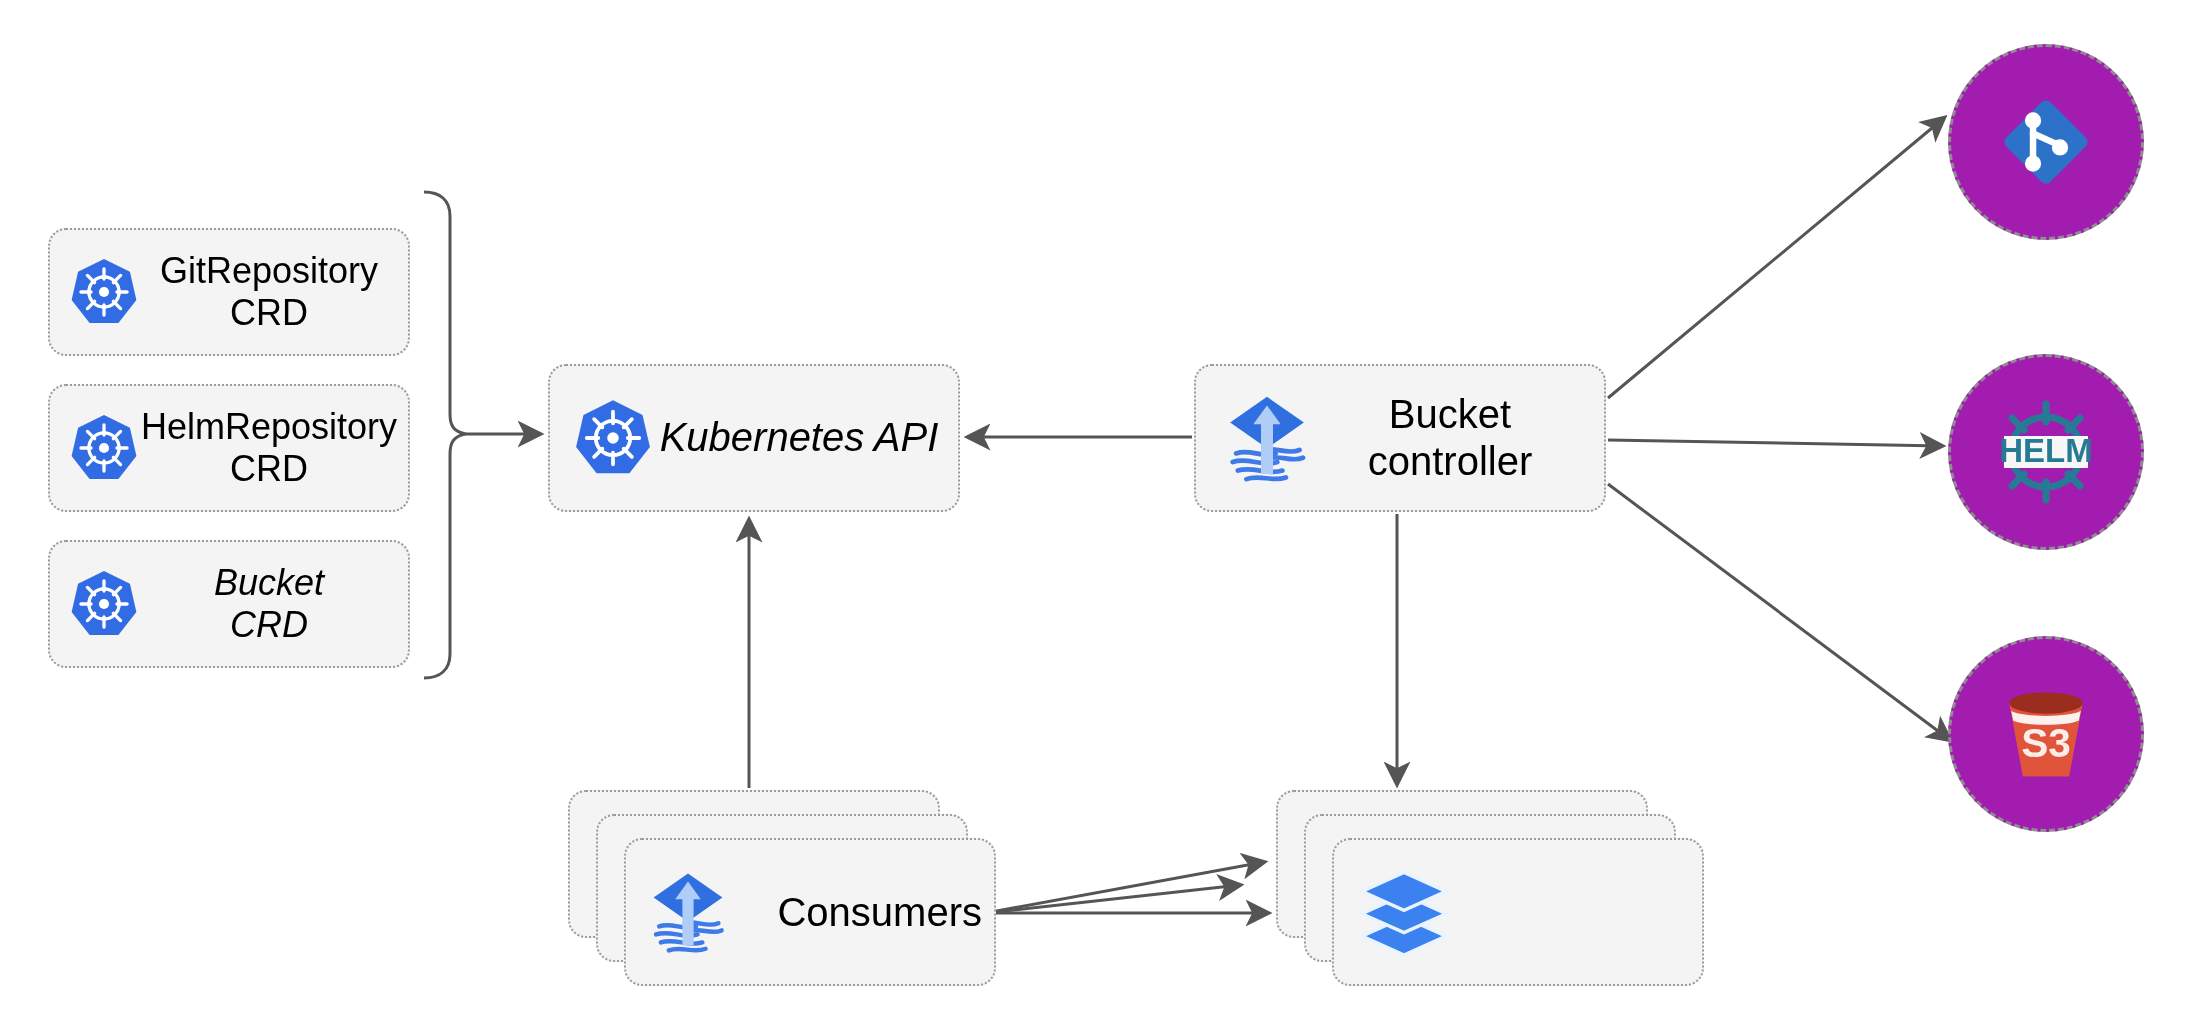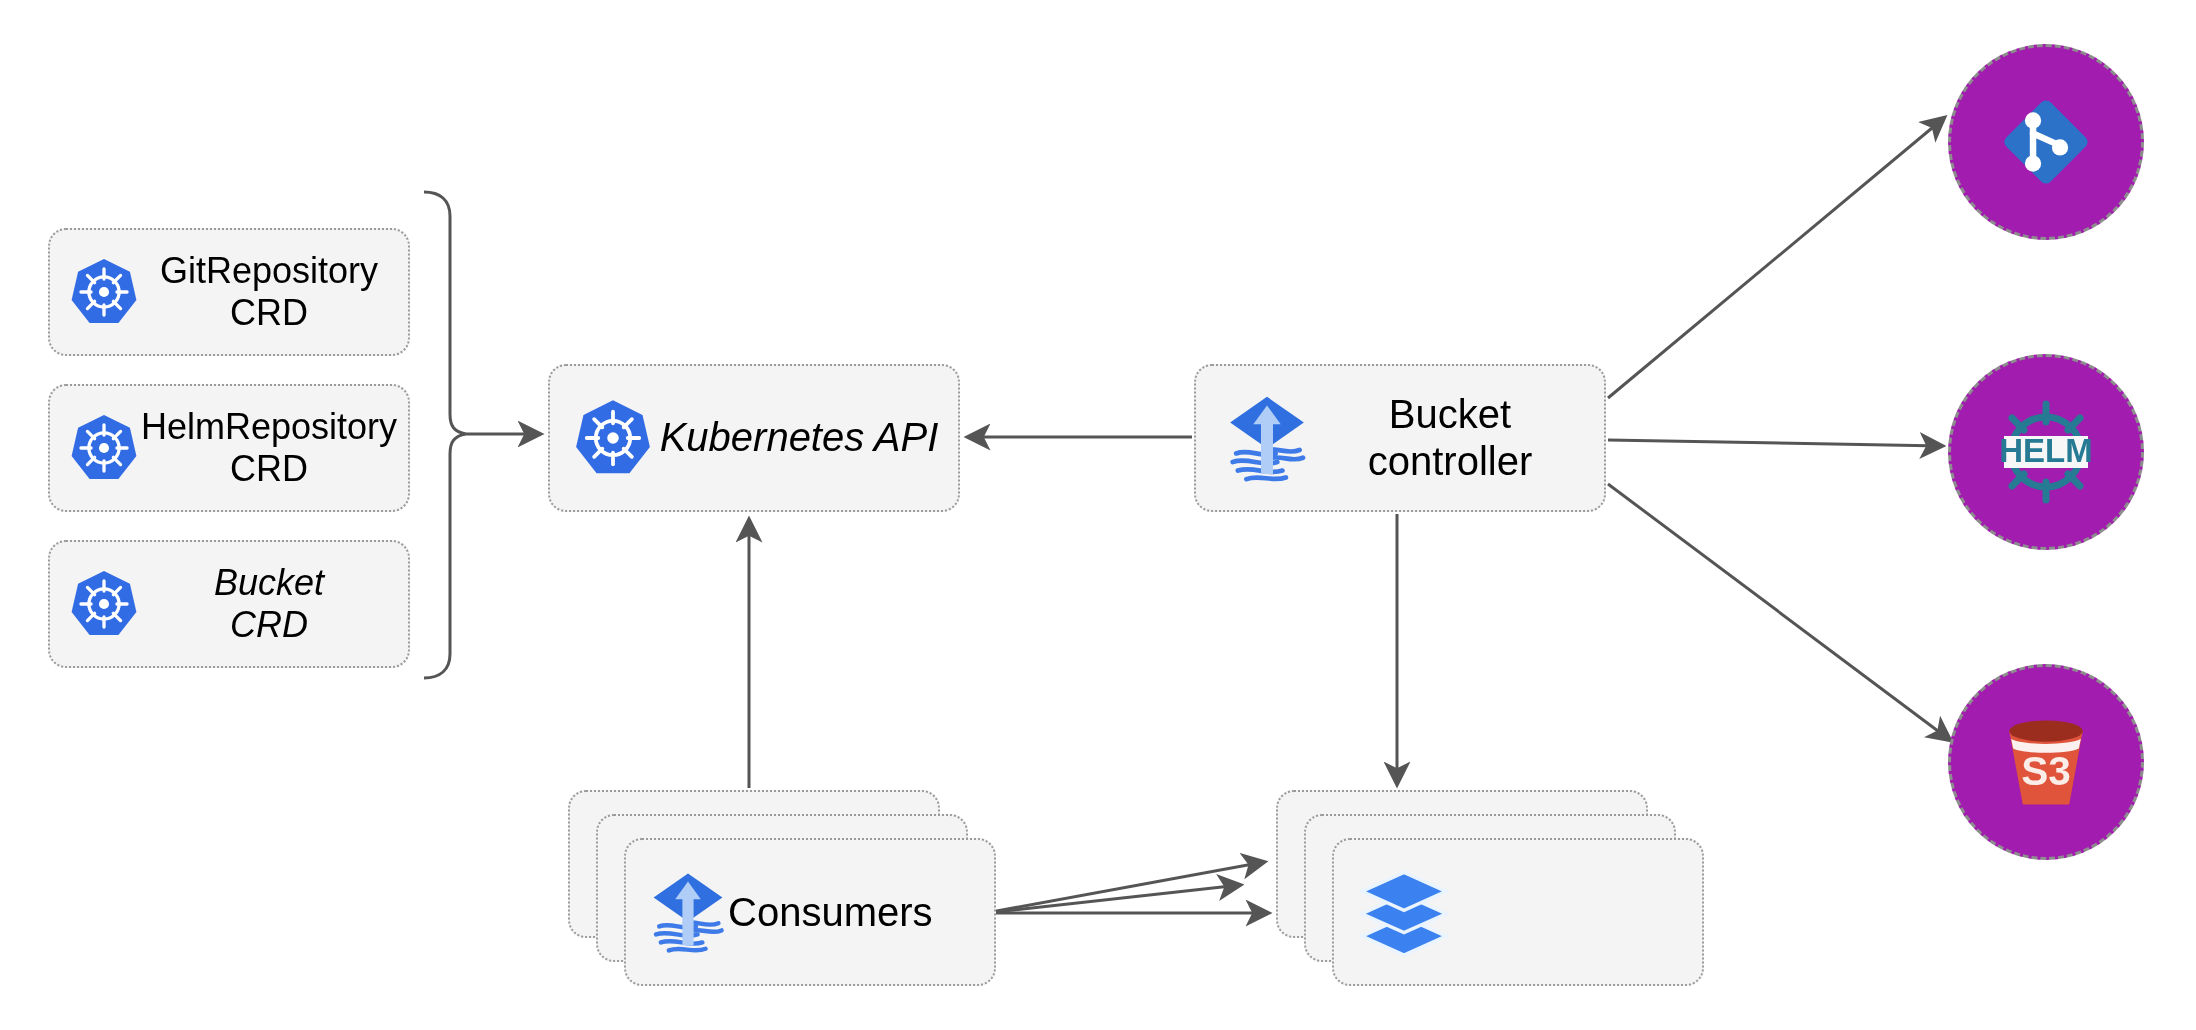--- a/index.html
+++ b/index.html
@@ -105,42 +105,42 @@
   .stack .sheet.s3 {
     left: 56px; top: 48px;
     display: flex;
     align-items: center;
     padding-left: 22px;
     padding-right: 12px;
   }
   .stack .label {
     flex: 1 1 auto;
     font-size: 40px;
-    text-align: left;
+    text-align: right;
     color: #000;
   }
   #consumers-stack { left: 568px; top: 790px; }
   #artifacts-stack { left: 1276px; top: 790px; }
 
   
   .ext {
     position: absolute;
     box-sizing: border-box;
     width: 196px;
     height: 196px;
     border-radius: 50%;
     background: #a21caf;
     border: 3px dashed #8d8d8d;
     display: flex;
     align-items: center;
     justify-content: center;
   }
   #ext-git  { left: 1948px; top: 44px;  }
   #ext-helm { left: 1948px; top: 354px; }
-  #ext-s3   { left: 1948px; top: 664px; }
+  #ext-s3   { left: 1948px; top: 636px; }
 
   svg { display: block; overflow: visible; }
 </style>
 </head>
 <body>
 
 <div id="canvas">
 
   <svg class="edges" width="2196" height="1030" viewBox="0 0 2196 1030">
     <defs>

